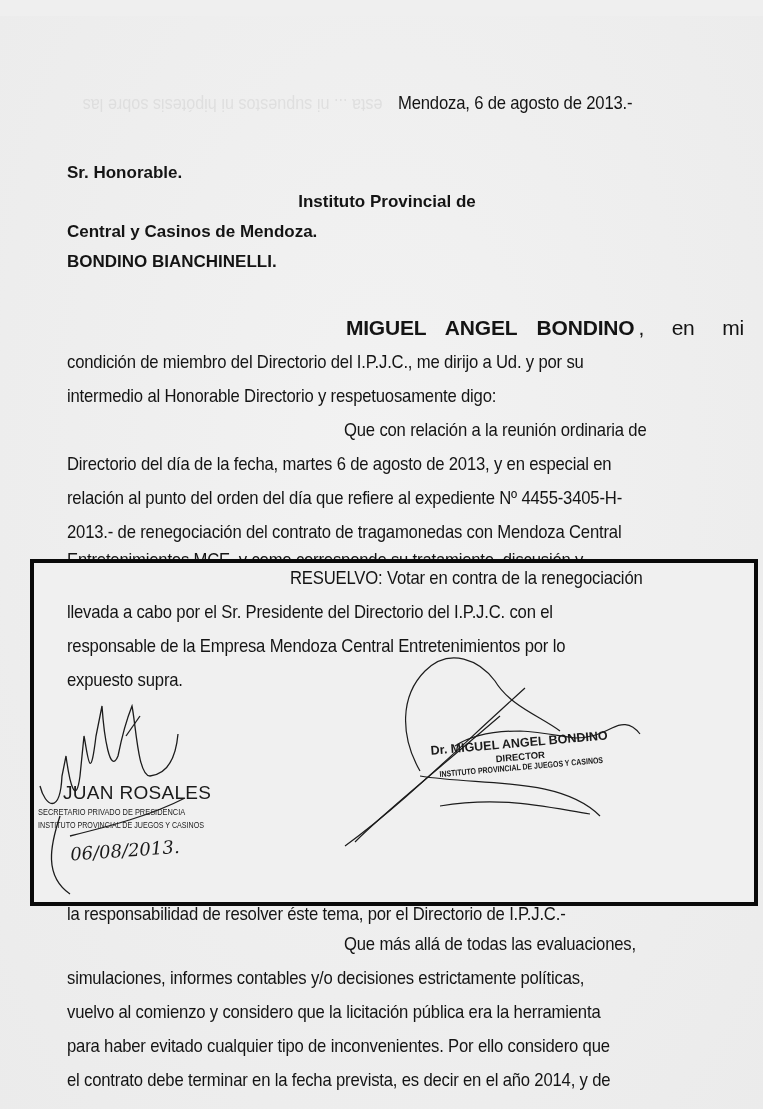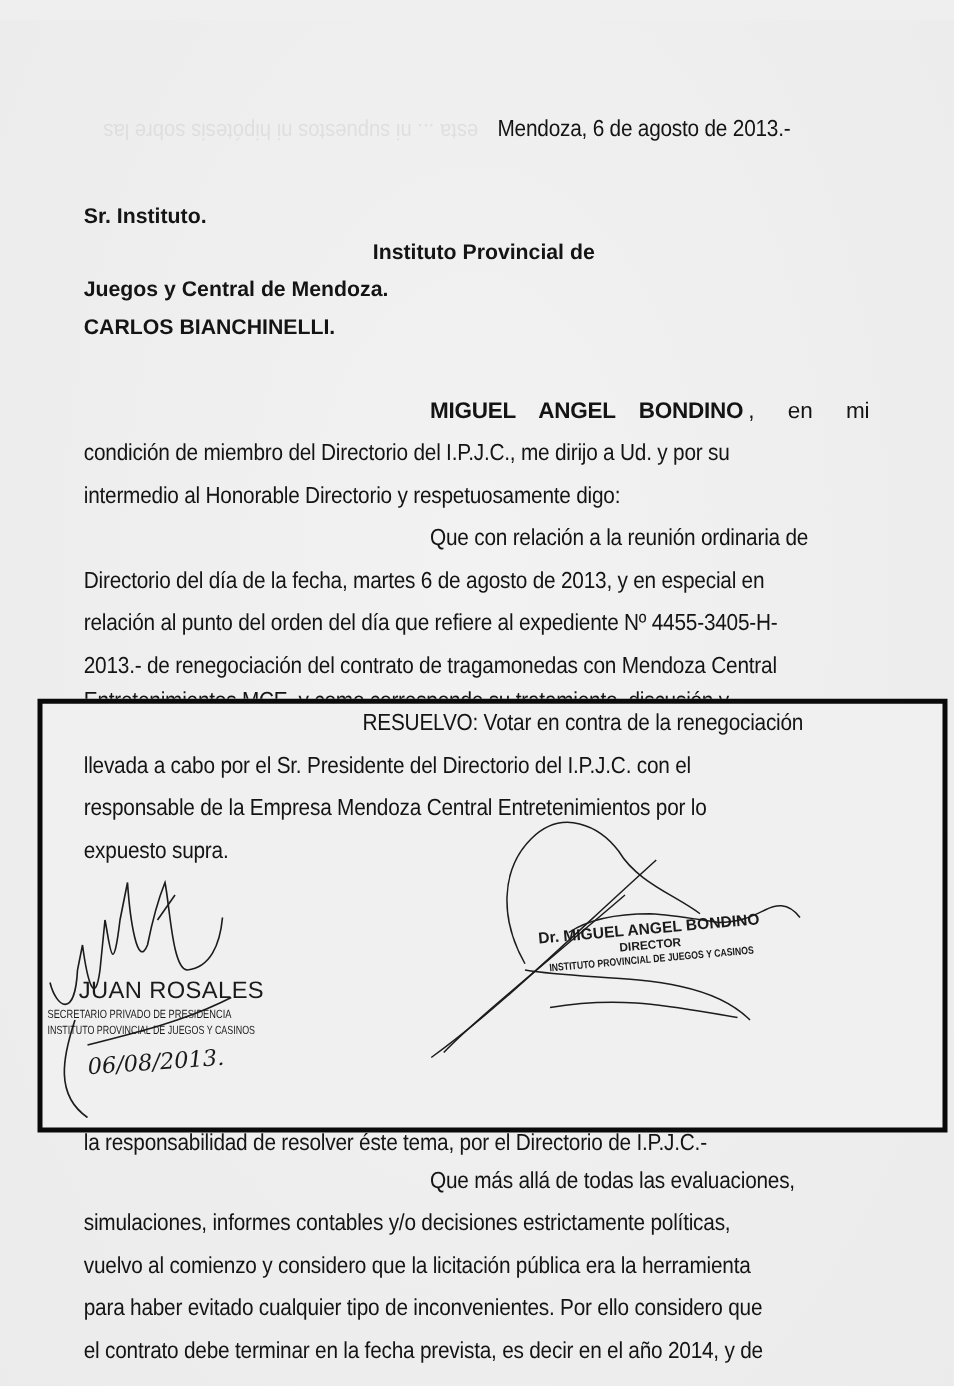--- a/index.html
+++ b/index.html
@@ -25,27 +25,27 @@
 </head>
 <body>
 
 <div class="page">
 
   <div class="bleed" style="left:66px; top:78px; opacity:0.55;">esta ... ni supuestos ni hipótesis sobre las</div>
 
   <div class="line" style="left:398px; top:76px;">Mendoza, 6 de agosto de 2013.-</div>
 
   <div>
-    <div class="line bold-head" style="top:146px;">Sr. Instituto.</div>
+    <div class="line bold-head" style="top:146px;">Sr. Honorable.</div>
     <div class="line bold-head" style="top:175px;text-align:center;">Instituto Provincial de</div>
-    <div class="line bold-head" style="top:205px;">Juegos y Central de Mendoza.</div>
-    <div class="line bold-head" style="top:235px;">CARLOS BIANCHINELLI.</div>
+    <div class="line bold-head" style="top:205px;">Central y Casinos de Mendoza.</div>
+    <div class="line bold-head" style="top:235px;">BONDINO BIANCHINELLI.</div>
   </div>
 
-  <div class="line" style="left:344px; top:301px; width:400px; transform:none; font-size:18px;">
+  <div class="line" style="left:344px; top:301px; width:400px; transform:none; font-size:21px;text-align:right;">
     <span class="b" style="word-spacing:14px;">MIGUEL ANGEL BONDINO</span><span style="word-spacing:22px; padding-left:4px;">, en mi</span>
   </div>
   <div class="line" style="top:335px;">condición de miembro del Directorio del I.P.J.C., me dirijo a Ud. y por su</div>
   <div class="line" style="top:369px;">intermedio al Honorable Directorio y respetuosamente digo:</div>
 
   <div class="line" style="left:344px; top:403px;">Que con relación a la reunión ordinaria de</div>
   <div class="line" style="top:437px;">Directorio del día de la fecha,  martes 6 de agosto de 2013, y en especial en</div>
   <div class="line" style="top:471px;">relación al punto del orden del día que refiere al expediente Nº 4455-3405-H-</div>
   <div class="line" style="top:505px;">2013.- de renegociación del contrato de tragamonedas con Mendoza Central</div>
   <div class="line" style="top:533px; clip-path: inset(0 0 38% 0);">Entretenimientos MCE, y como corresponde su tratamiento, discusión y</div>

